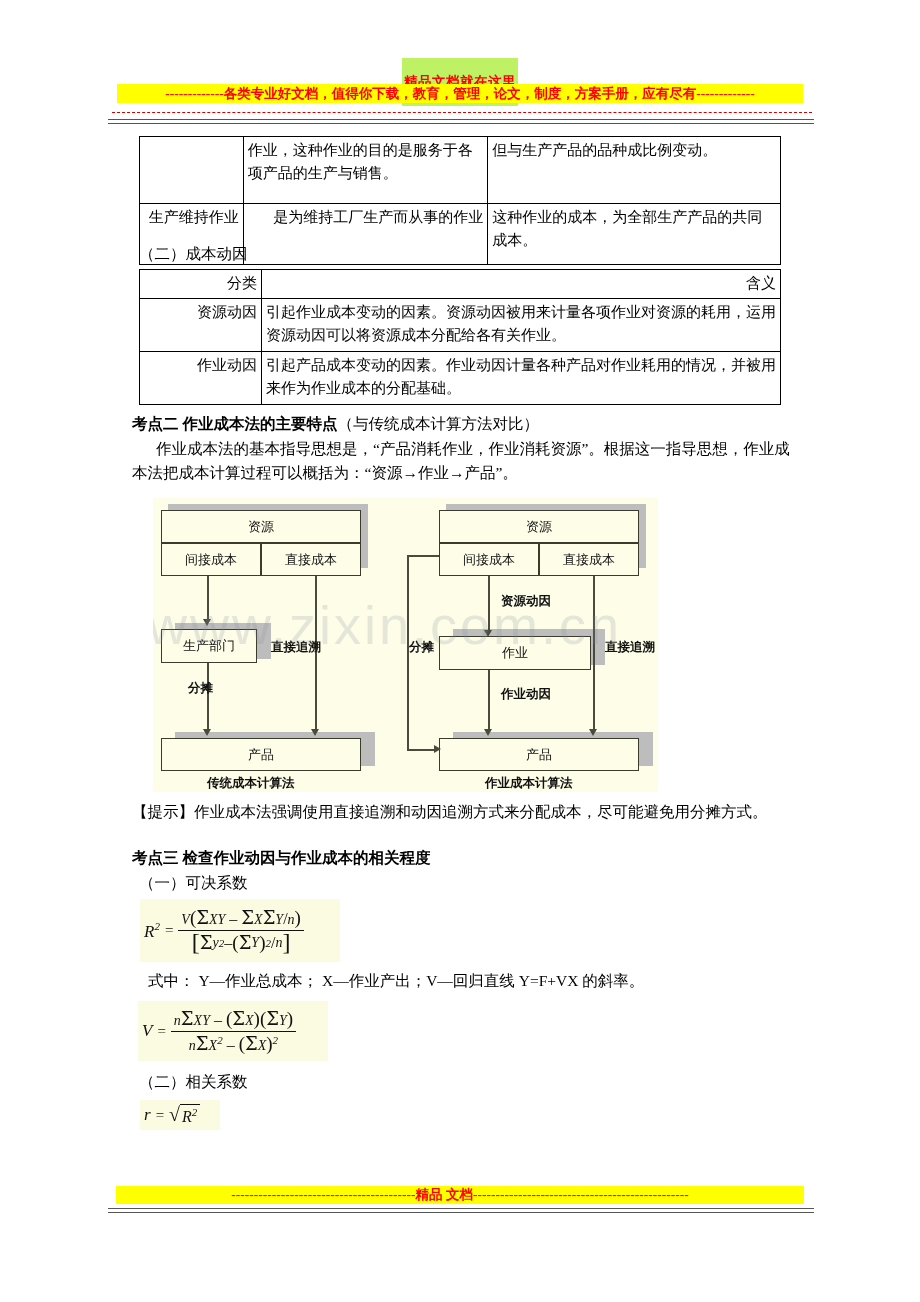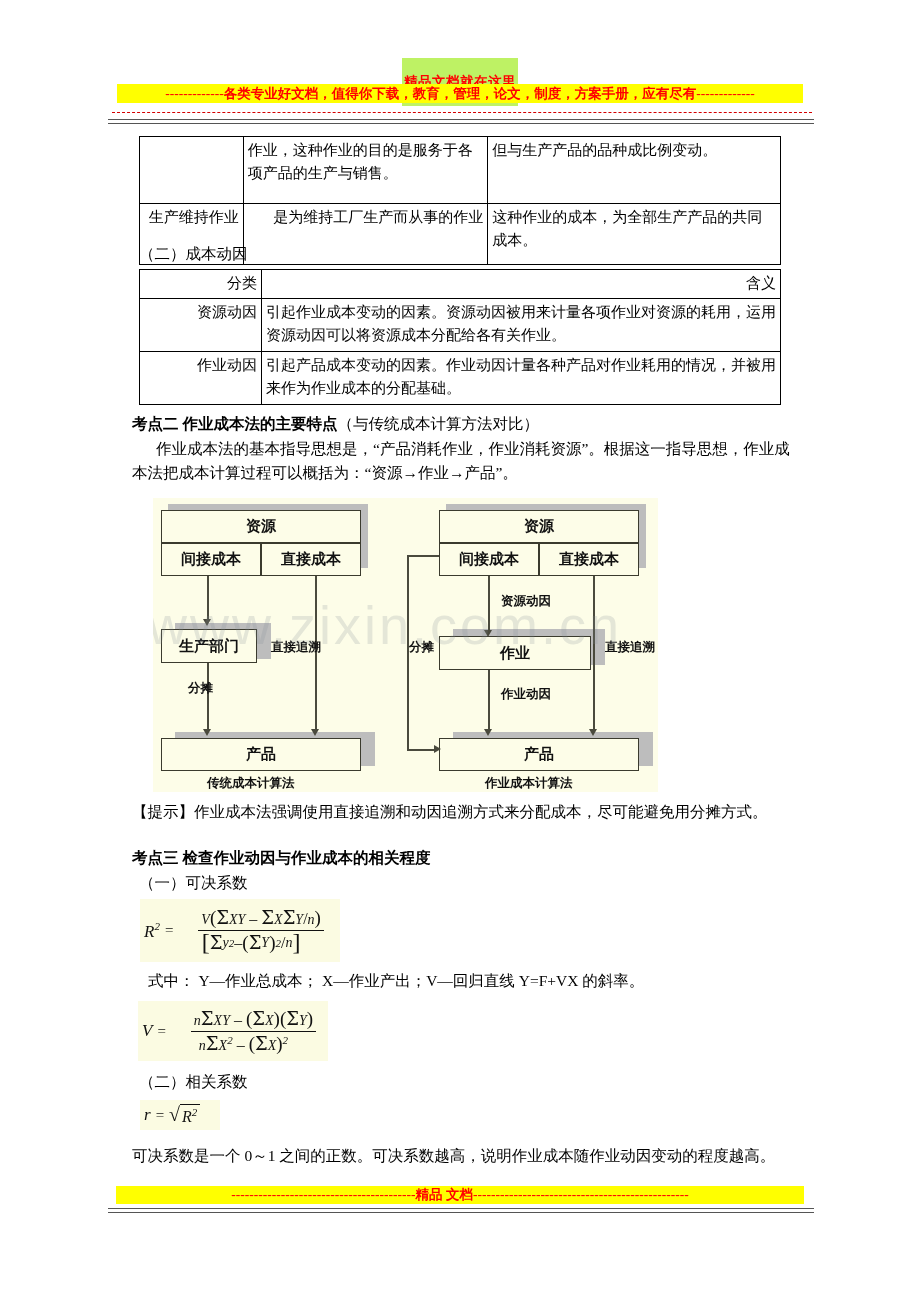--- a/index.html
+++ b/index.html
@@ -133,22 +133,22 @@
     height: 294px;
     background: #fdfde8;
     overflow: hidden;
   }
   .dg-box {
     position: absolute;
     background: #fdfde8;
     border: 1.2px solid #3b3b2e;
     box-sizing: border-box;
     font-family: "Liberation Sans", "DejaVu Sans", sans-serif;
-    font-size: 15px;
-    font-weight: bold;
+    font-size: 13px;
+    font-weight: normal;
     color: #111;
     display: flex;
     align-items: center;
     justify-content: center;
     z-index: 3;
   }
   .dg-shadow {
     position: absolute;
     background: #bdbdbd;
     z-index: 1;
@@ -235,21 +235,20 @@
   .frac {
     display: inline-flex;
     flex-direction: column;
     align-items: center;
     vertical-align: middle;
   }
   .frac .num {
     padding: 0 3px 1px 3px;
     border-bottom: 1.4px solid #111;
     white-space: nowrap;
-    margin-left: 20px;
   }
   .frac .den {
     padding: 1px 3px 0 3px;
     white-space: nowrap;
   }
   .sig { font-size: 18px; font-family: "DejaVu Serif", serif; }
   .ital { font-style: italic; font-size: 14px; }
   .big-paren { font-size: 19px; font-style: normal; }
   .sqrt-wrap {
     display: inline-flex;
@@ -448,20 +447,19 @@
     <div class="fm-row">
       <span class="fm-var">r</span>
       <span class="fm-eq">=</span>
       <span class="sqrt-wrap">
         <span class="sqrt-sym">√</span>
         <span class="sqrt-body">R<span class="fm-sup">2</span></span>
       </span>
     </div>
   </div>
 
-  <div class="doc-text" style="left:132px; top:1144px;">可决系数是一个 0～1 之间的正数。可决系数越高，说明作业成本随作业动因变动的程度越高。</div>
 
   <div class="ftr">
     <div class="ftr-band">-----------------------------------------精品  文档------------------------------------------------</div>
     <div class="ftr-rule"></div>
   </div>
 
 </div>
 
 </body></html>

